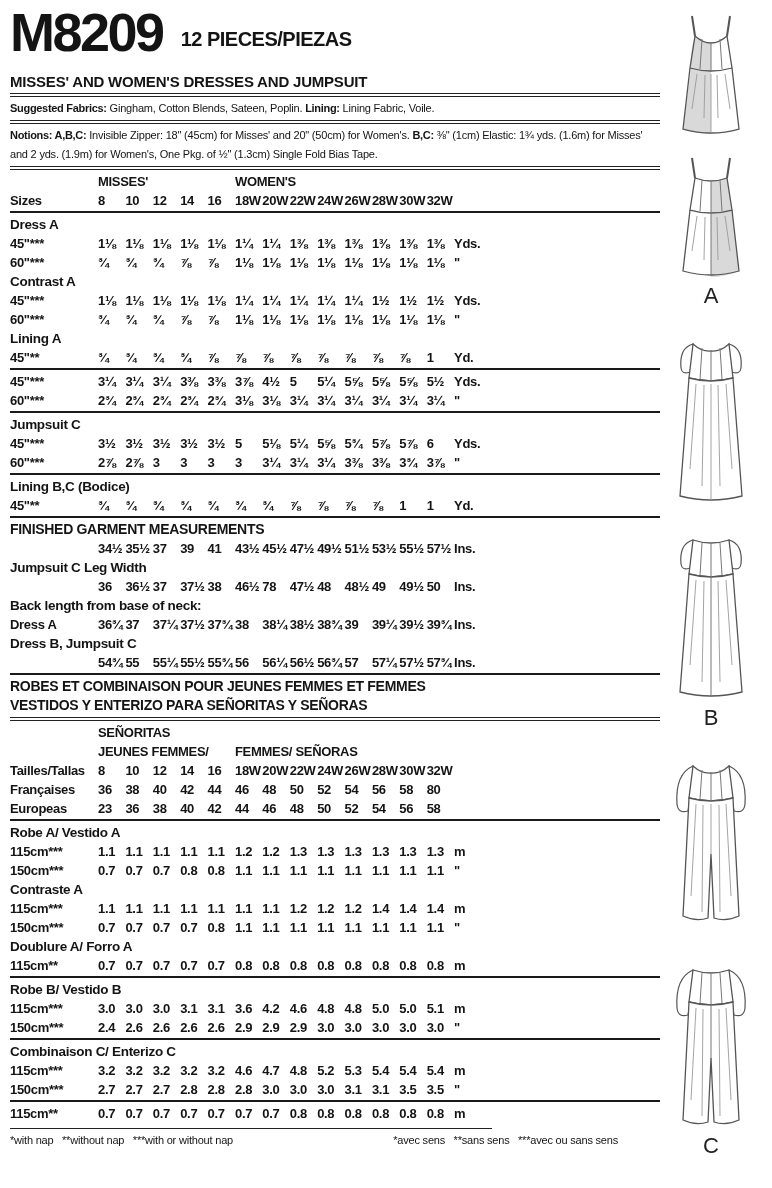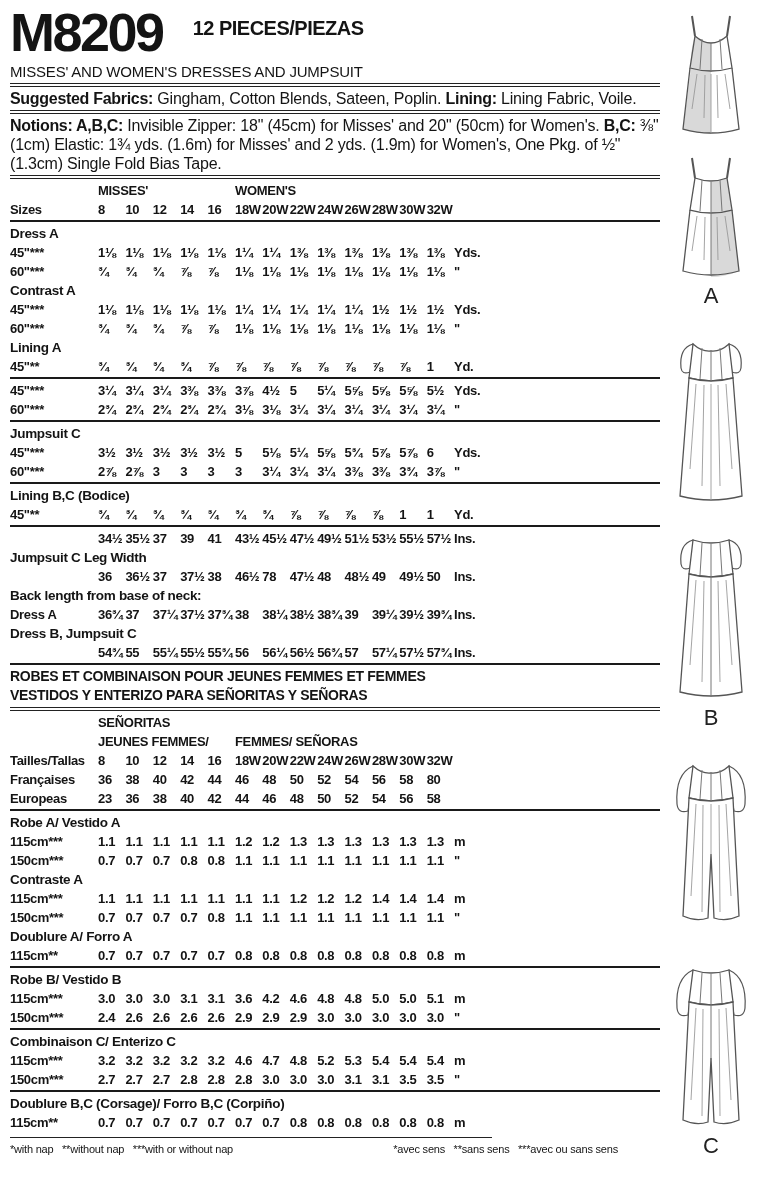--- a/index.html
+++ b/index.html
@@ -1,24 +1,24 @@
 <!DOCTYPE html>
 <html><head>
 <meta charset="utf-8">
 <style>
 *{margin:0;padding:0;box-sizing:border-box}
 html,body{width:772px;height:1188px;background:#fff;overflow:hidden}
 body{font-family:"Liberation Sans",sans-serif;color:#141414;position:relative}
 .content{position:absolute;left:10px;top:6px;width:650px}
-.brand-row{display:flex;align-items:center;gap:30px}
+.brand-row{display:flex;align-items:flex-end;gap:18px}
 .pattern-num{font-size:54px;font-weight:bold;letter-spacing:-2.5px;line-height:52px}
 .pieces{font-size:20px;font-weight:bold;letter-spacing:-.5px;padding-bottom:7px}
-.main-title{font-size:15px;font-weight:normal;letter-spacing:-.2px;margin-top:5px;line-height:18px}
+.main-title{font-size:15px;font-weight:bold;letter-spacing:-.2px;margin-top:15px;line-height:18px}
 .hr2{height:4px;border-top:1px solid #222;border-bottom:1px solid #222;margin:2px 0}
-.bodyline{font-size:16px;line-height:19px;letter-spacing:-.2px}
+.bodyline{font-size:11px;line-height:19px;letter-spacing:-.2px}
 .bodyline b{letter-spacing:-.3px}
 .trow{display:grid;grid-template-columns:88px repeat(13,27.4px) 46px;height:19px;line-height:19px;font-size:13px;letter-spacing:-.3px}
 .tcell{font-weight:bold;white-space:nowrap;overflow:visible}
 .sec-h{font-weight:bold;font-size:13.5px;height:19px;line-height:19px;letter-spacing:-.3px}
 .big-h{font-weight:bold;font-size:14px;height:19px;line-height:19px;letter-spacing:-.3px}
 .rule{border-top:2px solid #1a1a1a;margin:1px 0 2px}
 .ghead{font-weight:bold}
 .fn-rule{width:482px;border-top:1.5px solid #222;margin:5px 0 4px}
 .fn-line{display:flex;justify-content:space-between;width:608px;white-space:pre;font-size:11px;line-height:15px;letter-spacing:-.2px}
 .fn-line span{font-weight:normal}
@@ -244,20 +244,21 @@
         <div class="tcell val">⅞</div>
         <div class="tcell val">⅞</div>
         <div class="tcell val">⅞</div>
         <div class="tcell val">1</div>
         <div class="tcell val">1</div>
         <div class="tcell unit">Yd.</div>
       </div>
       <div class="rule"></div>
     </div>
 
+  <div class="big-h">FINISHED GARMENT MEASUREMENTS</div>
   <div id="finished-sections">
       <div class="trow">
         <div class="tcell lbl"></div>
         <div class="tcell val">34½</div>
         <div class="tcell val">35½</div>
         <div class="tcell val">37</div>
         <div class="tcell val">39</div>
         <div class="tcell val">41</div>
         <div class="tcell val">43½</div>
         <div class="tcell val">45½</div>
@@ -548,21 +549,20 @@
         <div class="tcell val">3.0</div>
         <div class="tcell val">3.0</div>
         <div class="tcell val">3.0</div>
         <div class="tcell val">3.1</div>
         <div class="tcell val">3.1</div>
         <div class="tcell val">3.5</div>
         <div class="tcell val">3.5</div>
         <div class="tcell unit">"</div>
       </div>
       <div class="rule"></div>
-      <div class="sec-h">Doublure B,C (Corsage)/ Forro B,C (Corpiño)</div>
       <div class="trow">
         <div class="tcell lbl">115cm**</div>
         <div class="tcell val">0.7</div>
         <div class="tcell val">0.7</div>
         <div class="tcell val">0.7</div>
         <div class="tcell val">0.7</div>
         <div class="tcell val">0.7</div>
         <div class="tcell val">0.7</div>
         <div class="tcell val">0.7</div>
         <div class="tcell val">0.8</div>

